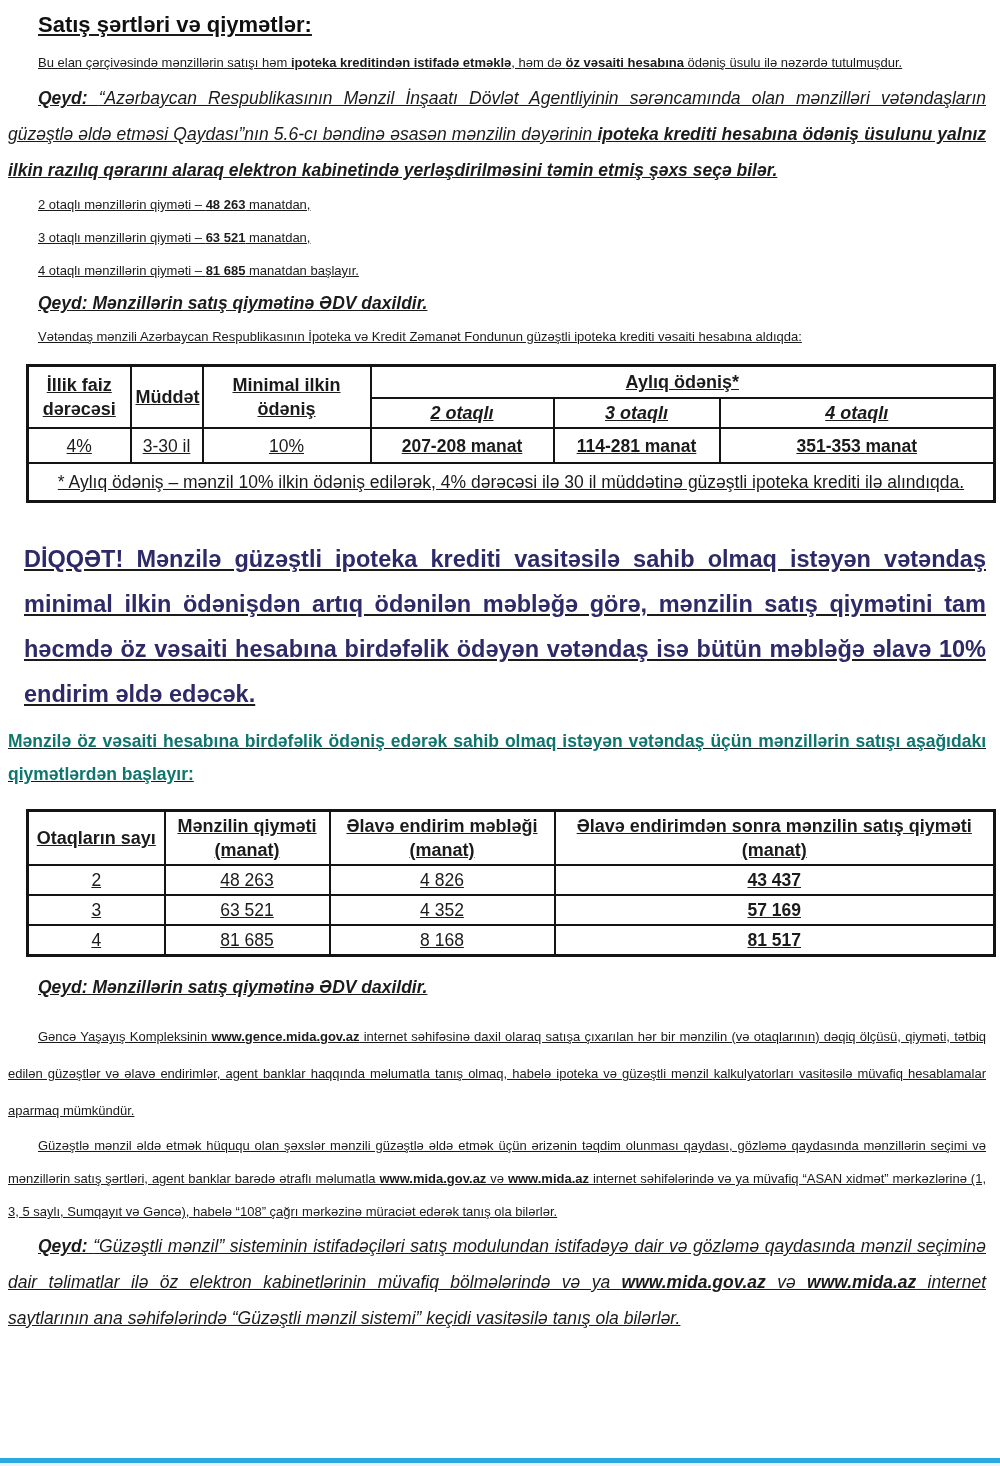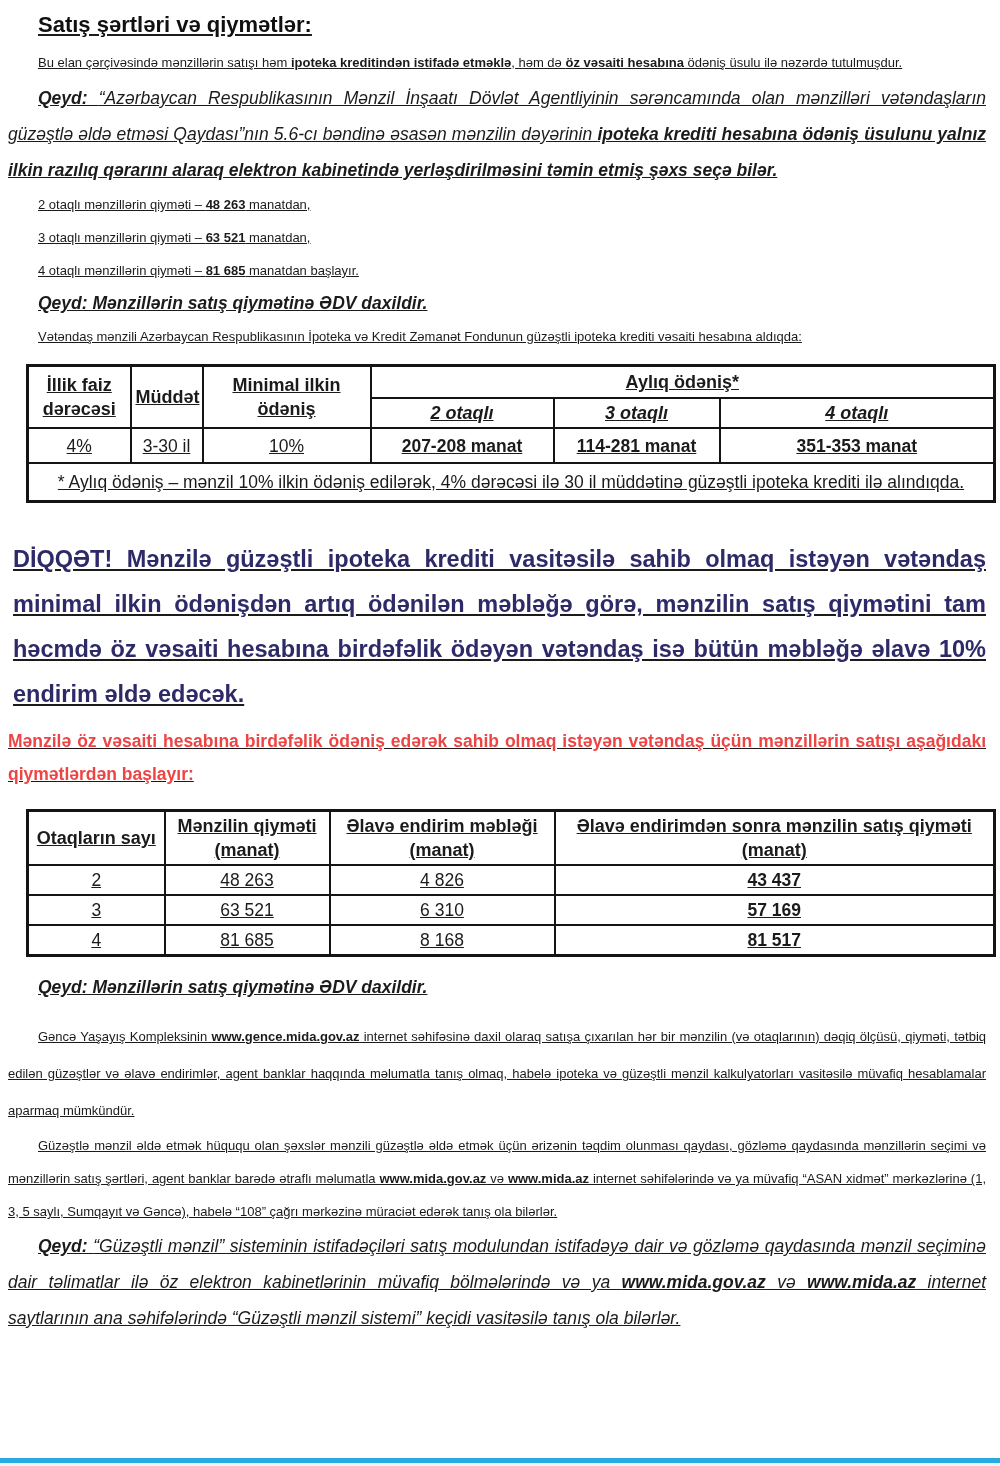--- a/index.html
+++ b/index.html
@@ -53,25 +53,25 @@
   }
   .cell-bold { font-weight: bold; }
   .t2 th { font-size: 19px; line-height: 27px; padding: 4px 6px; }
   .t2 td { line-height: 29px; }
   .unit { font-weight: bold; }
 
   .diqqet {
     color: #2e2a68;
     font-size: 23.5px; font-weight: bold;
     line-height: 45px;
-    margin: 34px 0 8px 5px;
+    margin: 34px 0 8px 16px;
     text-align: justify;
   }
   .navy-para {
-    color: #ef4444;
+    color: #0f766e;
     font-size: 17.5px; font-weight: bold;
     line-height: 33px;
     margin: 0 0 18px 0;
     text-align: justify;
   }
   .t1 { margin-bottom: 0; }
   .t2 { margin-bottom: 18px; }
   .mt-sm { margin-top: 14px; }
 
   .footer-bar {
@@ -159,21 +159,21 @@
     </tr>
     <tr>
       <td>2</td>
       <td>48 263</td>
       <td>4 826</td>
       <td class="cell-bold">43 437</td>
     </tr>
     <tr>
       <td>3</td>
       <td>63 521</td>
-      <td>6 310</td>
+      <td>4 352</td>
       <td class="cell-bold">57 169</td>
     </tr>
     <tr>
       <td>4</td>
       <td>81 685</td>
       <td>8 168</td>
       <td class="cell-bold">81 517</td>
     </tr>
   </tbody>
     </table>

